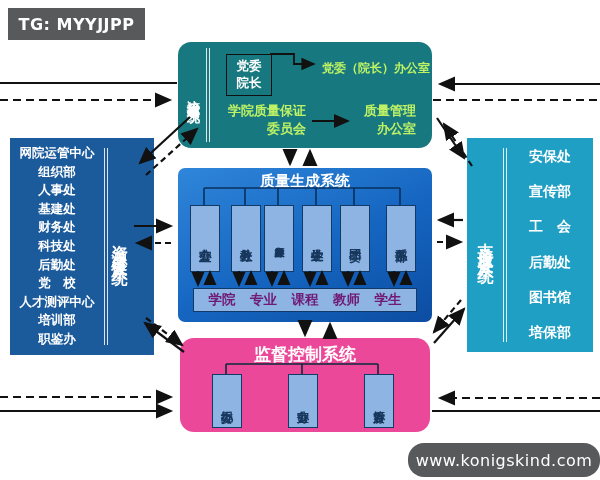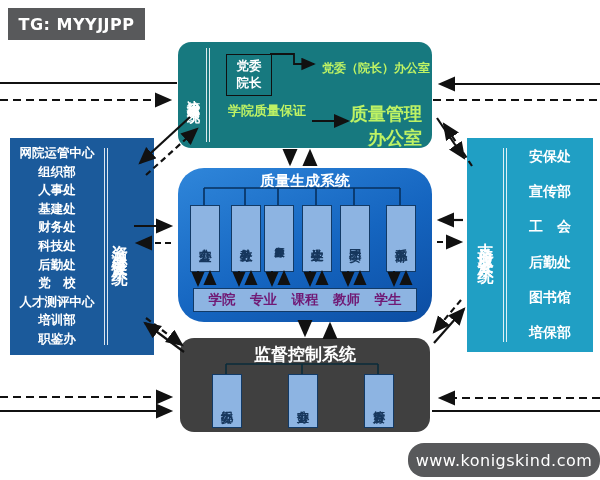--- a/index.html
+++ b/index.html
@@ -18,32 +18,32 @@
             font-size:12.5px;font-weight:bold;line-height:1.35;}
   .w-txt{color:#bef264;font-weight:bold;text-align:right;}
   
   .resource{left:10px;top:138px;width:144px;height:217px;background:#1B5A9B;color:#fff;}
   .res-items{left:2px;top:7px;width:90px;height:203px;display:flex;flex-direction:column;
              justify-content:space-between;align-items:center;font-size:12.5px;font-weight:bold;}
   .support{left:467px;top:138px;width:126px;height:214px;background:#209FC4;color:#fff;}
   .sup-items{left:44px;top:10px;width:78px;height:194px;display:flex;flex-direction:column;
              justify-content:space-between;align-items:center;font-size:14px;font-weight:bold;gap:8px;}
   
-  .generation{left:178px;top:168px;width:254px;height:154px;border-radius:26px;color:#fff;
+  .generation{left:178px;top:168px;width:254px;height:154px;border-radius:7px;color:#fff;
               background:linear-gradient(155deg,#2F86DA 0%,#1565C0 55%,#0C4DA2 100%);}
   .gen-title{top:4px;left:0;width:100%;text-align:center;font-size:15px;font-weight:bold;}
   .dept{top:37px;width:28px;height:65px;background:#8DB4E2;border:1px solid #123A66;
         display:flex;align-items:center;justify-content:center;}
   .dept span{writing-mode:vertical-rl;text-orientation:upright;color:#17375D;font-weight:bold;
              font-size:12.5px;line-height:1;}
   .dept.small span{font-size:10px;}
   .elembar{left:15px;top:120px;width:222px;height:22px;background:#8DB4E2;border:1px solid #123A66;
            display:flex;align-items:center;justify-content:space-evenly;font-size:13.5px;font-weight:bold;color:#701a75;}
   
-  .supervision{left:180px;top:338px;width:250px;height:94px;background:#404040;border-radius:14px;color:#fff;}
+  .supervision{left:180px;top:338px;width:250px;height:94px;background:#ec4899;border-radius:14px;color:#fff;}
   .supv-title{top:5px;left:0;width:100%;text-align:center;font-size:17px;font-weight:bold;}
   .sbox{top:36px;width:28px;height:52px;background:#8DB4E2;border:1px solid #123A66;
         display:flex;align-items:center;justify-content:center;}
   .sbox span{writing-mode:vertical-rl;text-orientation:upright;color:#17375D;font-weight:bold;
              font-size:12px;line-height:1;}
   #arrows{position:absolute;left:0;top:0;z-index:20;pointer-events:none;}
 </style>
 </head>
 <body>
 
@@ -59,22 +59,23 @@
   <div class="abs decision">
     <div class="abs vtitle" style="left:5px;top:0;height:100%;width:20px;font-size:13px;letter-spacing:2px;">决策指挥系统</div>
     <div class="abs vsep" style="left:28px;top:6px;height:94px;"></div>
     <div class="abs partybox">
       <span>党委</span>
       <span>院长</span>
     </div>
     <div class="abs w-txt" style="left:140px;top:18px;width:112px;font-size:12px;">党委（院长）办公室</div>
     <div class="abs w-txt" style="left:10px;top:60px;width:118px;font-size:13px;line-height:1.35;">
       <div>学院质量保证</div>
-    </div>
-    <div class="abs w-txt" style="left:166px;top:60px;width:78px;font-size:18px;line-height:1.35;">
+      <div>委员会</div>
+    </div>
+    <div class="abs w-txt" style="left:160px;top:60px;width:78px;font-size:13px;line-height:1.35;">
       <div>质量管理</div>
       <div>办公室</div>
     </div>
   </div>
 
   <div class="abs resource">
     <div class="abs res-items">
       <div>网院运管中心</div>
       <div>组织部</div>
       <div>人事处</div>

